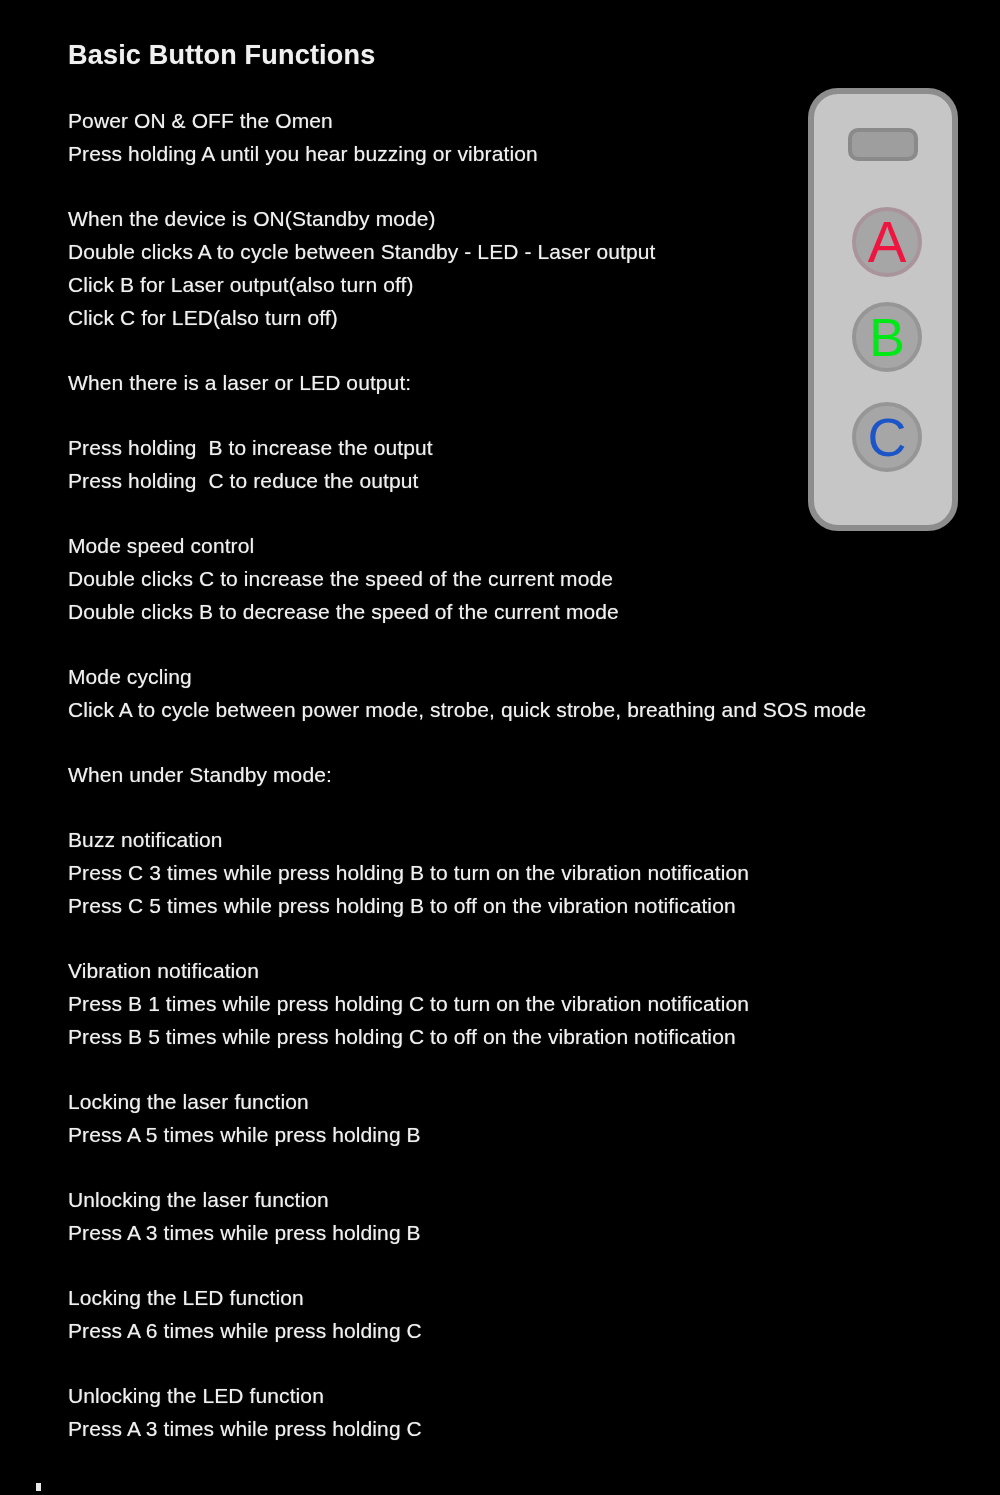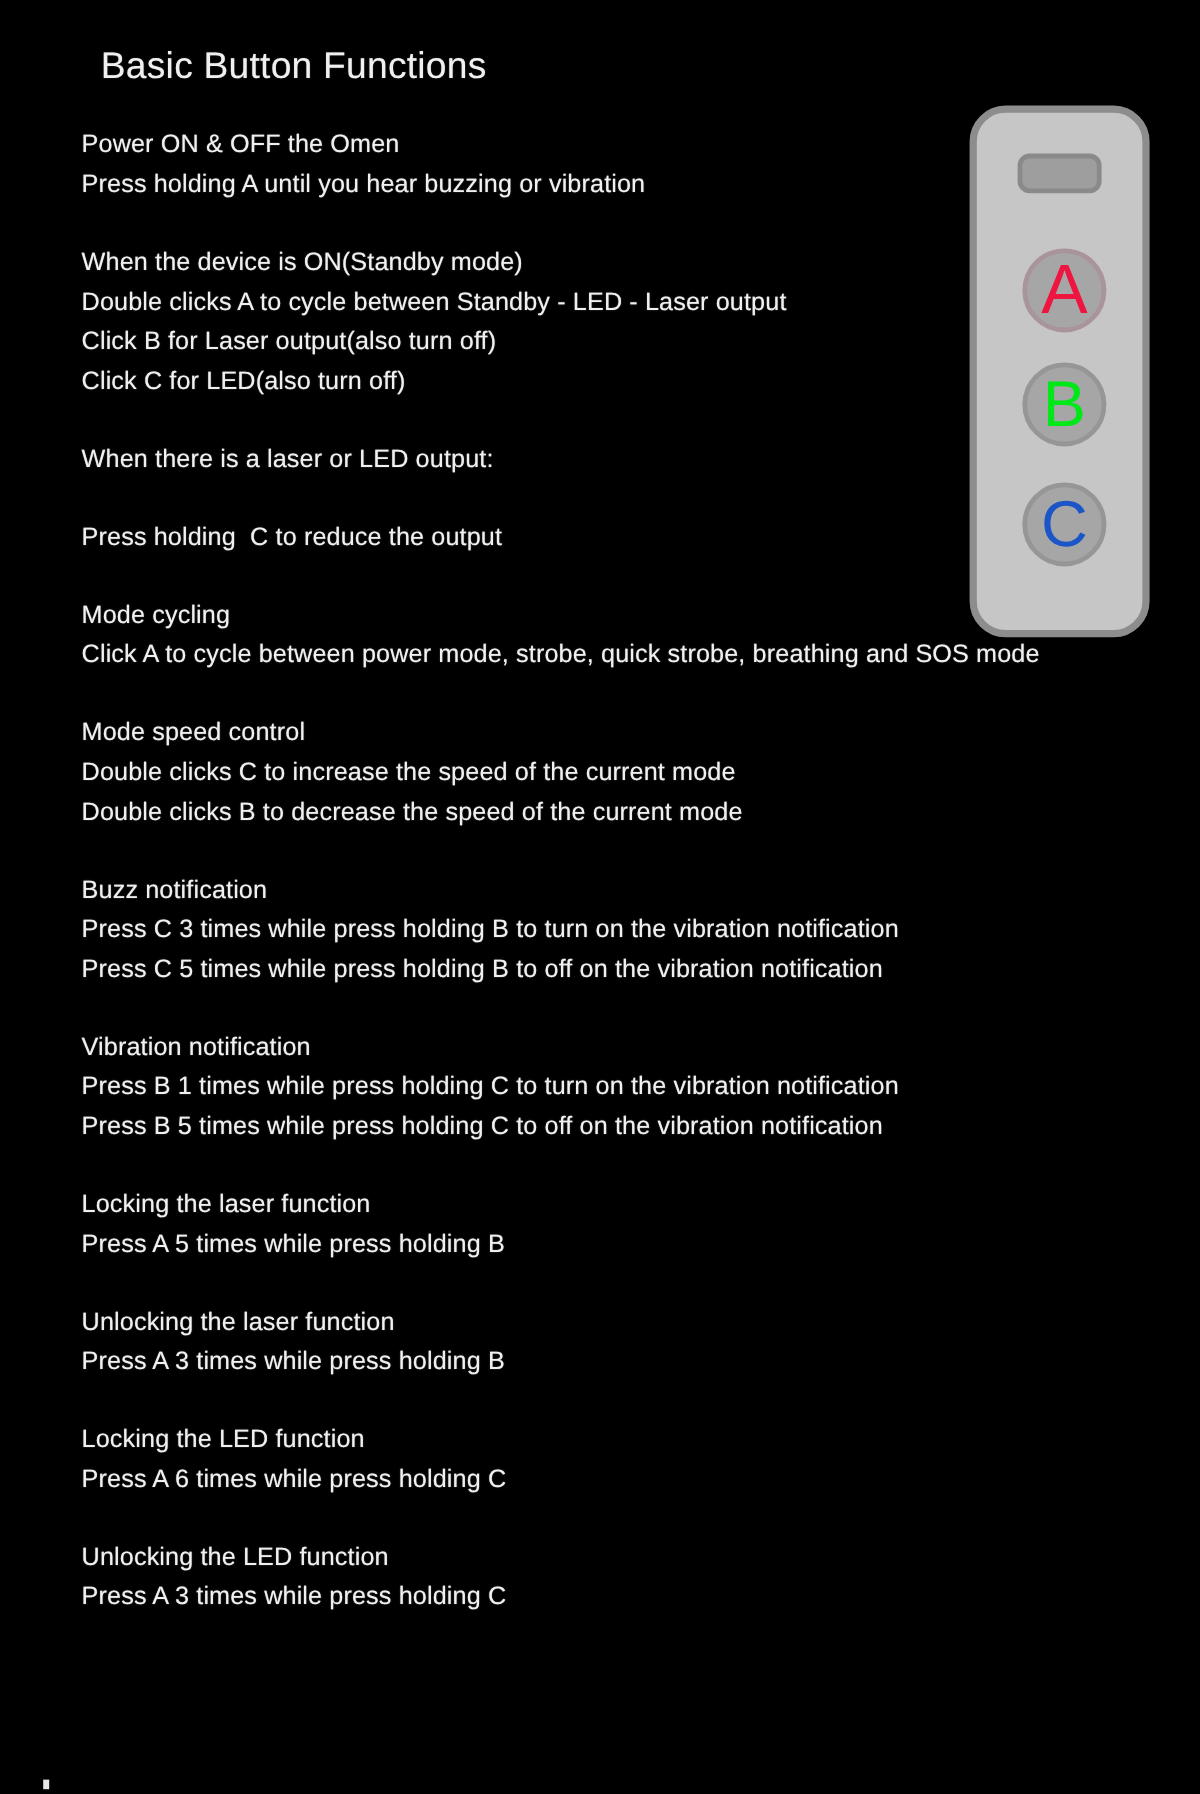--- a/index.html
+++ b/index.html
@@ -7,22 +7,22 @@
     width:1000px; height:1495px;
     background:#000000;
     font-family:"Liberation Sans", sans-serif;
     position:relative; overflow:hidden;
   }
   .content {
     position:absolute; left:68px; top:38px; width:850px;
     color:#f0f0f0;
   }
   .title {
-    font-size:31px; font-weight:normal; line-height:34px;
-    margin:0 0 32px 16px; letter-spacing:0.2px;
+    font-size:27px; font-weight:bold; line-height:34px;
+    margin:0 0 32px 0; letter-spacing:0.2px;
     text-shadow:0 0 1px rgba(255,255,255,0.4);
   }
   .section { margin:0 0 32px 0; }
   .line {
     font-size:21px; line-height:33px; white-space:pre-wrap;
     text-shadow:0 0 1px rgba(255,255,255,0.55);
     letter-spacing:0.1px;
   }
   
   .device {
@@ -73,34 +73,38 @@
     <div class="line">Double clicks A to cycle between Standby - LED - Laser output</div>
     <div class="line">Click B for Laser output(also turn off)</div>
     <div class="line">Click C for LED(also turn off)</div>
   </div>
 
   <div class="section">
     <div class="line">When there is a laser or LED output:</div>
   </div>
 
   <div class="section">
+    <div class="line">Press holding  B to increase the output</div>
     <div class="line">Press holding  C to reduce the output</div>
+  </div>
+
+  <div class="section">
+    <div class="line">Mode speed control</div>
+    <div class="line">Double clicks C to increase the speed of the current mode</div>
+    <div class="line">Double clicks B to decrease the speed of the current mode</div>
   </div>
 
   <div class="section">
     <div class="line">Mode cycling</div>
     <div class="line">Click A to cycle between power mode, strobe, quick strobe, breathing and SOS mode</div>
   </div>
 
   <div class="section">
-    <div class="line">Mode speed control</div>
-    <div class="line">Double clicks C to increase the speed of the current mode</div>
-    <div class="line">Double clicks B to decrease the speed of the current mode</div>
+    <div class="line">When under Standby mode:</div>
   </div>
-
 
   <div class="section">
     <div class="line">Buzz notification</div>
     <div class="line">Press C 3 times while press holding B to turn on the vibration notification</div>
     <div class="line">Press C 5 times while press holding B to off on the vibration notification</div>
   </div>
 
   <div class="section">
     <div class="line">Vibration notification</div>
     <div class="line">Press B 1 times while press holding C to turn on the vibration notification</div>

